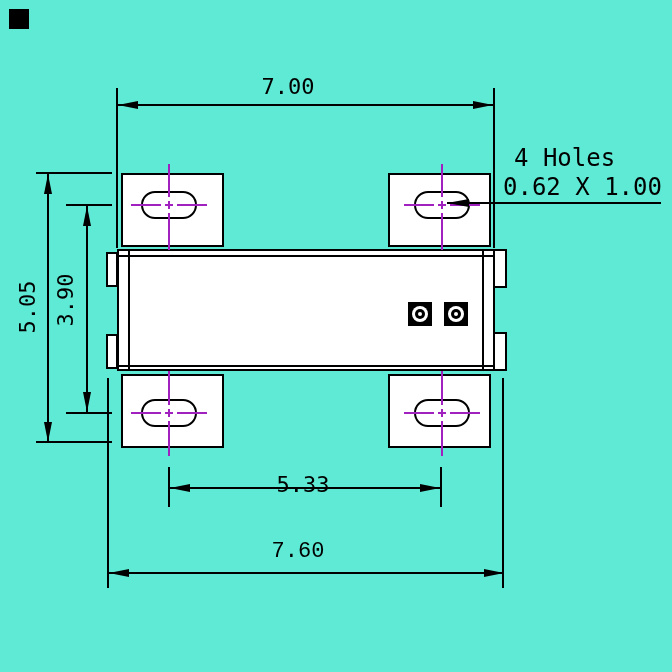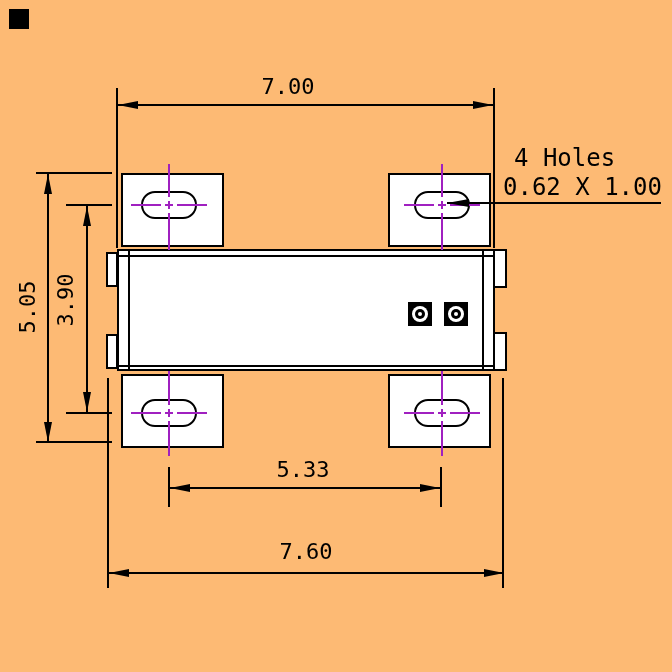--- a/index.html
+++ b/index.html
@@ -1,16 +1,16 @@
 <!DOCTYPE html>
 <html><head>
 <meta charset="utf-8">
 <style>
   html,body{margin:0;padding:0;background:#fff;}
-  #canvas{position:relative;width:672px;height:672px;background:#fdba74;overflow:hidden;
+  #canvas{position:relative;width:672px;height:672px;background:#5eead4;overflow:hidden;
           font-family:"DejaVu Sans Mono","Liberation Mono",monospace;color:#000;}
   .ln{position:absolute;background:#000;}
   .cl{position:absolute;background:#A020C0;}
   .box{position:absolute;border:2px solid #000;background:#fff;box-sizing:border-box;}
   .hole{position:absolute;border:2px solid #000;border-radius:14px;background:#fff;box-sizing:border-box;}
   .dim{position:absolute;font-size:22px;line-height:22px;text-align:center;white-space:pre;}
   .dim-v{transform:rotate(-90deg);}
   .note{position:absolute;font-size:24px;line-height:24px;white-space:pre;}
   .arr{position:absolute;width:0;height:0;}
   .arr-l{border-top:4px solid transparent;border-bottom:4px solid transparent;border-right:20px solid #000;}
@@ -48,28 +48,28 @@
   <div class="ln" style="left:86px;top:206px;width:2px;height:206px;"></div>
   <div class="arr arr-u" style="left:83px;top:206px;"></div>
   <div class="arr arr-d" style="left:83px;top:392px;"></div>
   <div class="dim dim-v" style="left:16px;top:289px;width:100px;">3.90</div>
 
   <div class="ln" style="left:168px;top:467px;width:2px;height:40px;"></div>
   <div class="ln" style="left:440px;top:467px;width:2px;height:40px;"></div>
   <div class="ln" style="left:170px;top:487px;width:272px;height:2px;"></div>
   <div class="arr arr-l" style="left:170px;top:484px;"></div>
   <div class="arr arr-r" style="left:420px;top:484px;"></div>
-  <div class="dim" style="left:253px;top:459px;width:100px;">5.33</div>
+  <div class="dim" style="left:253px;top:474px;width:100px;">5.33</div>
 
   <div class="ln" style="left:107px;top:378px;width:2px;height:210px;"></div>
   <div class="ln" style="left:502px;top:378px;width:2px;height:210px;"></div>
   <div class="ln" style="left:109px;top:572px;width:395px;height:2px;"></div>
   <div class="arr arr-l" style="left:109px;top:569px;"></div>
   <div class="arr arr-r" style="left:484px;top:569px;"></div>
-  <div class="dim" style="left:256px;top:541px;width:100px;">7.60</div>
+  <div class="dim" style="left:248px;top:541px;width:100px;font-family:Liberation Mono, monospace;">7.60</div>
 
   <div class="box" style="left:121px;top:173px;width:103px;height:74px;"></div>
   <div class="box" style="left:388px;top:173px;width:103px;height:74px;"></div>
   <div class="box" style="left:121px;top:374px;width:103px;height:74px;"></div>
   <div class="box" style="left:388px;top:374px;width:103px;height:74px;"></div>
 
   <div class="box" style="left:117px;top:249px;width:378px;height:122px;"></div>
   <div class="ln" style="left:117px;top:255px;width:378px;height:2px;"></div>
   <div class="ln" style="left:117px;top:365px;width:378px;height:2px;"></div>
   <div class="ln" style="left:128px;top:249px;width:2px;height:122px;"></div>

